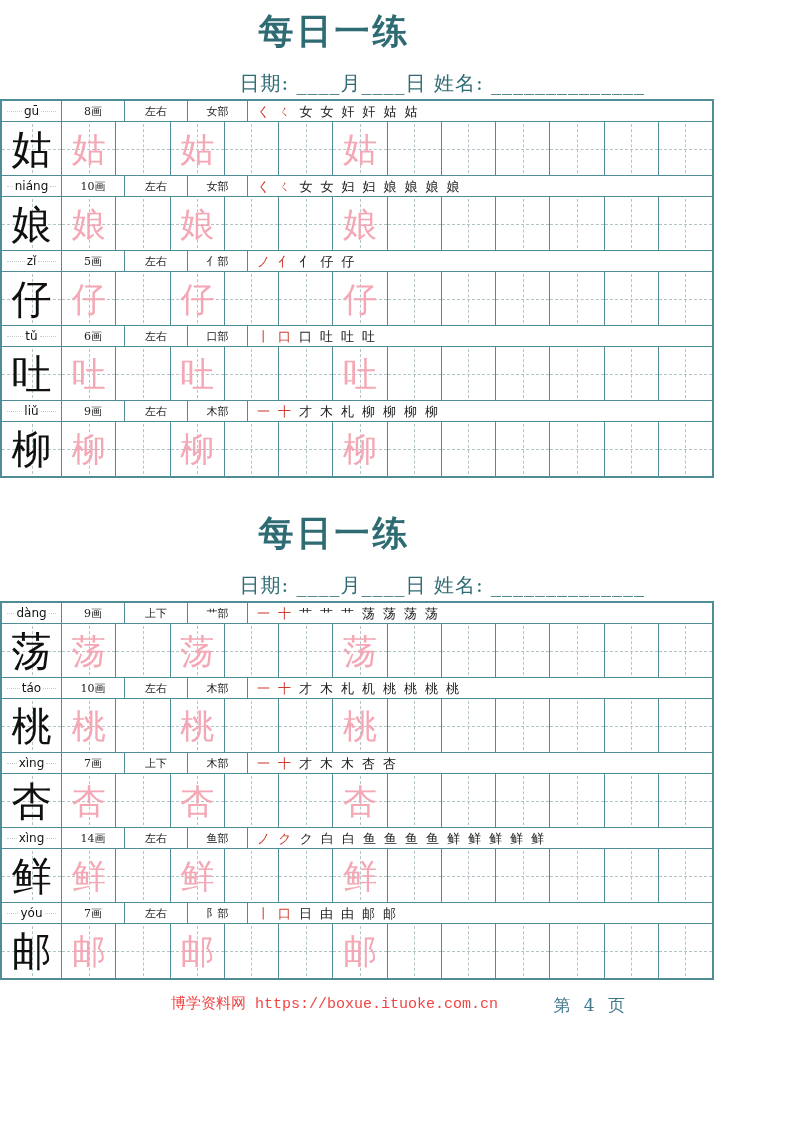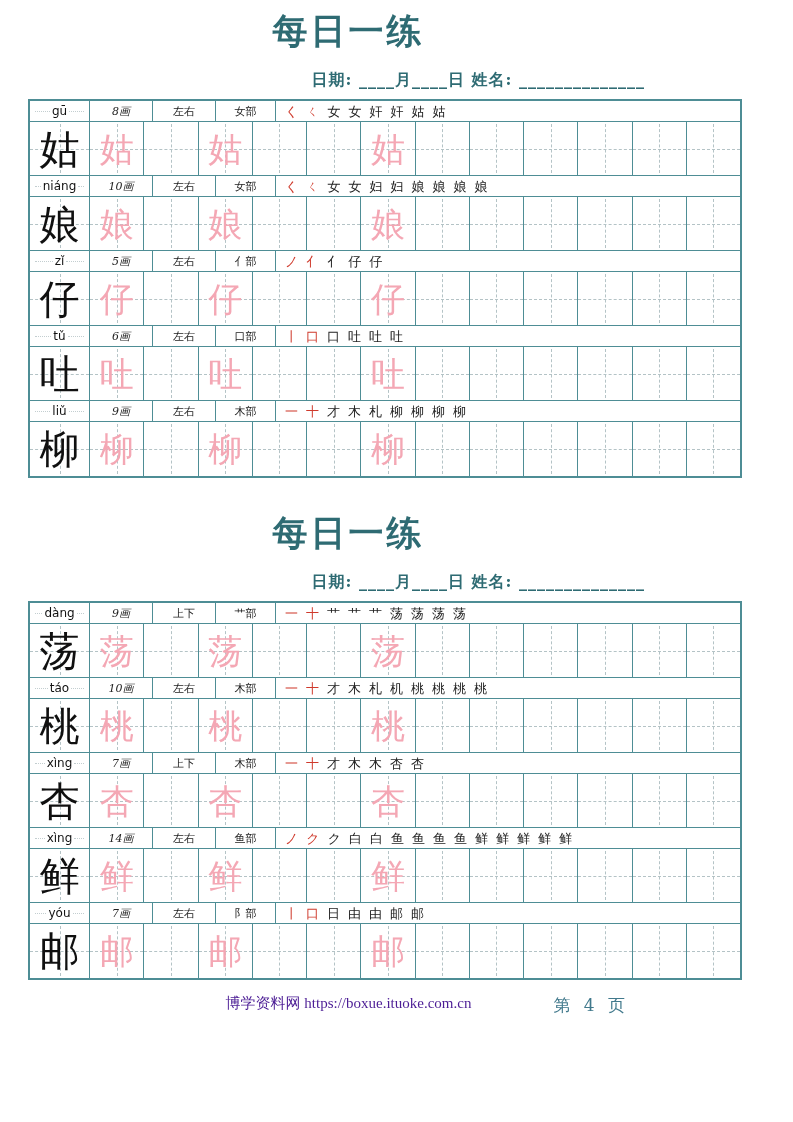--- a/index.html
+++ b/index.html
@@ -3,39 +3,39 @@
 <meta charset="utf-8">
 <style>
   * { box-sizing: border-box; margin: 0; padding: 0; }
   html,body { width: 793px; height: 1122px; }
   body {
     background: #ffffff;
     font-family: "DejaVu Sans", sans-serif;
     position: relative;
     overflow: hidden;
   }
-  .page { width: 669px; padding-left: 28px; }
+  .page { width: 669px; }
   .title {
     text-align: center;
     font-family: "DejaVu Serif", serif;
     font-weight: bold;
     font-size: 35px;
     color: #2e6b73;
     letter-spacing: 3px;
     margin-top: 10px;
     line-height: 1.2;
   }
   .page2 .title { margin-top: 34px; }
   .dateline {
     margin: 18px 24px 0 0;
     text-align: right;
     color: #2e6b73;
     font-family: "DejaVu Serif", serif;
-    font-size: 16px;
-    font-weight: bold;
+    font-size: 20px;
+    font-weight: normal;
     letter-spacing: 1px;
     height: 22px;
   }
   .char-table {
     width: 714px;
     margin: 7px auto 0 auto;
     border: 2px solid #4e8d95;
     background: #fff;
   }
   .hrow {
@@ -67,21 +67,21 @@
     color: #111;
     padding: 0 3px;
   }
   .hcell.pinyin::before, .hcell.pinyin::after {
     content: "";
     flex: 1;
     border-top: 1px dotted #c3ced0;
     margin: 0 2px;
     min-width: 3px;
   }
-  .hcell.w-strokes   { width: 63px; font-style: italic; }
+  .hcell.w-strokes   { width: 63px; }
   .hcell.w-structure { width: 63px; }
   .hcell.w-radical   { width: 60px; }
   .strokes-strip {
     flex: 1;
     justify-content: flex-start;
     padding-left: 9px;
     gap: 8px;
     border-right: none;
     font-size: 13px;
     color: #222;
@@ -147,23 +147,23 @@
     letter-spacing: 4px;
     height: 24px;
   }
   .footer-line {
     position: relative;
     margin-top: 13px;
     text-align: center;
     height: 24px;
   }
   .footer-text {
-    color: #4c1d95;
+    color: #ef4444;
     font-size: 15px;
-    font-family: Liberation Serif, serif;
+    font-family: Liberation Mono, monospace;
   }
   .footer-line .pagenum {
     position: absolute;
     right: 40px;
     top: 1px;
     margin: 0;
   }
 </style>
 </head>
 <body>

